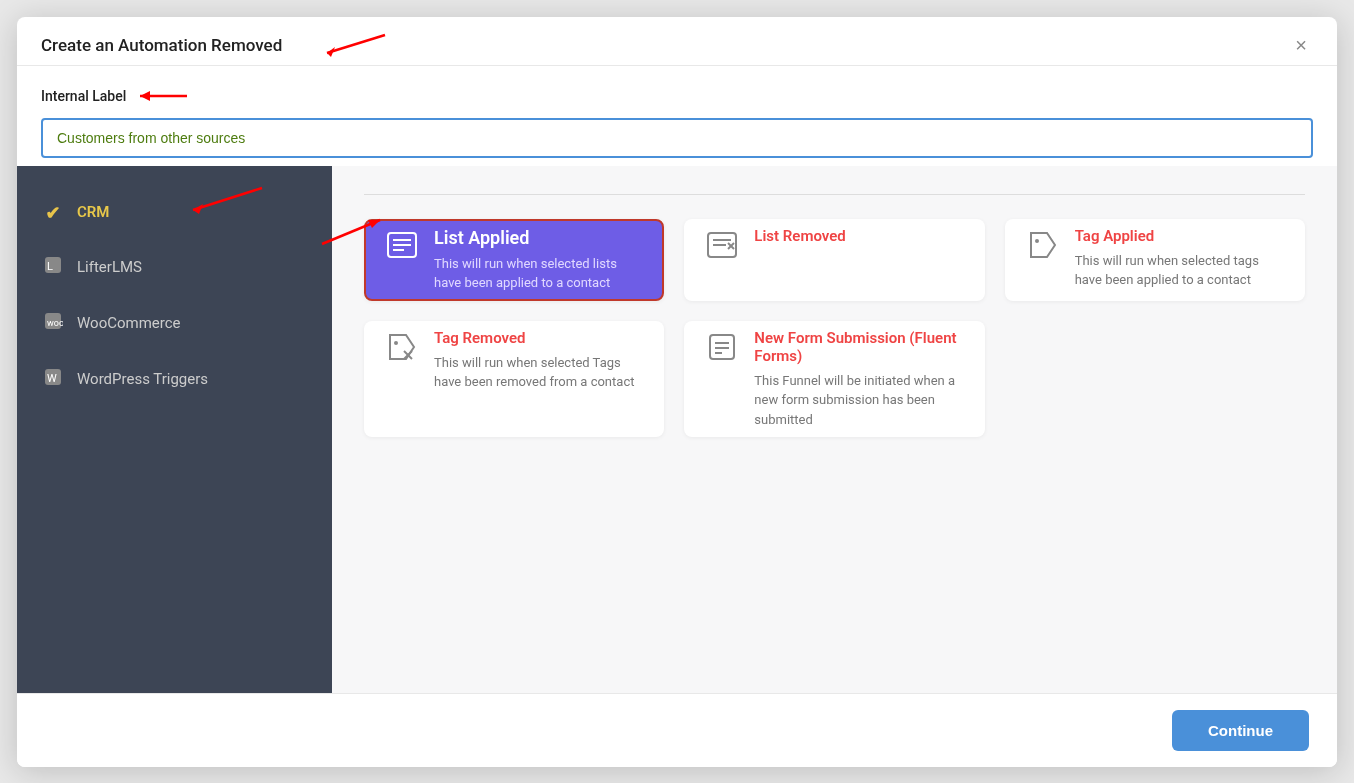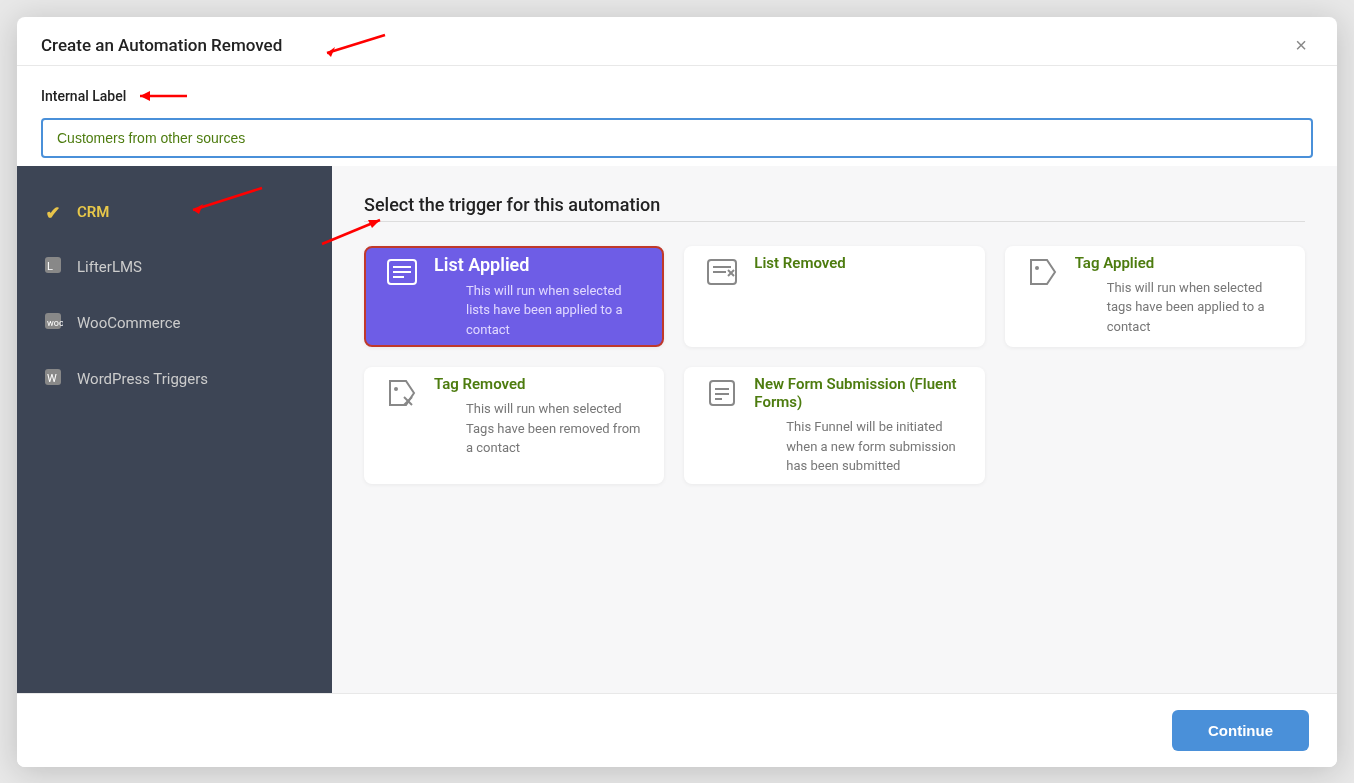--- a/index.html
+++ b/index.html
@@ -152,28 +152,27 @@
     }
     .card-icon {
       font-size: 26px;
       color: #888;
       min-width: 34px;
       margin-top: 2px;
     }
     .card-title {
       font-size: 15px;
       font-weight: 600;
-      color: #4d7c0f;
+      color: #ef4444;
       margin-bottom: 6px;
     }
     .card-desc {
       font-size: 13px;
       color: #777;
       line-height: 1.5;
-      margin-left: 32px;
     }
     .dialog-footer {
       display: flex;
       justify-content: flex-end;
       padding: 16px 28px;
       border-top: 1px solid #e8e8e8;
       background: #fff;
     }
     .continue-btn {
       background: #4a90d9;
@@ -255,21 +254,20 @@
       </div>
     </div>
 
     <div class="trigger-section">
 
       <svg style="position:absolute;left:295px;top:195px;z-index:10;" width="80" height="36">
         <line x1="10" y1="32" x2="68" y2="8" stroke="red" stroke-width="2.5"></line>
         <polygon points="68,8 60,16 56,8" fill="red"></polygon>
       </svg>
 
-      <div class="trigger-title">Select the trigger for this automation</div>
       <hr class="trigger-divider">
 
       <div class="trigger-grid">
 
         <div class="trigger-card selected">
           <span class="card-icon">
             <svg width="32" height="32" viewBox="0 0 32 32" fill="none">
               <rect x="2" y="4" width="28" height="24" rx="3" stroke="white" stroke-width="2"></rect>
               <line x1="7" y1="11" x2="25" y2="11" stroke="white" stroke-width="2"></line>
               <line x1="7" y1="16" x2="25" y2="16" stroke="white" stroke-width="2"></line>

